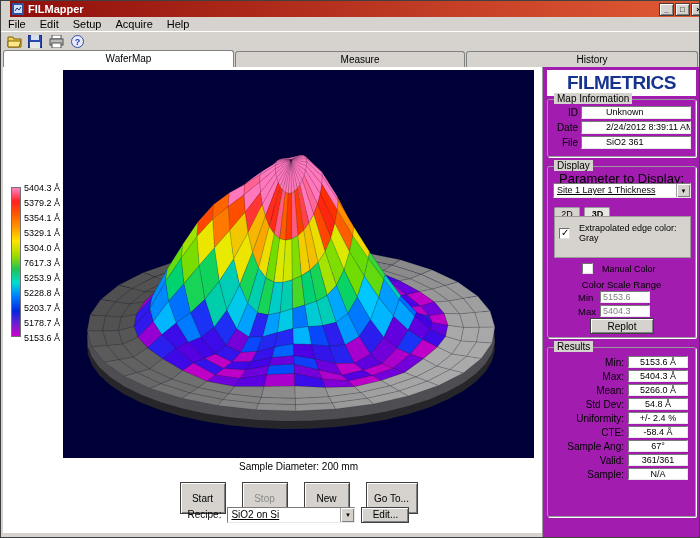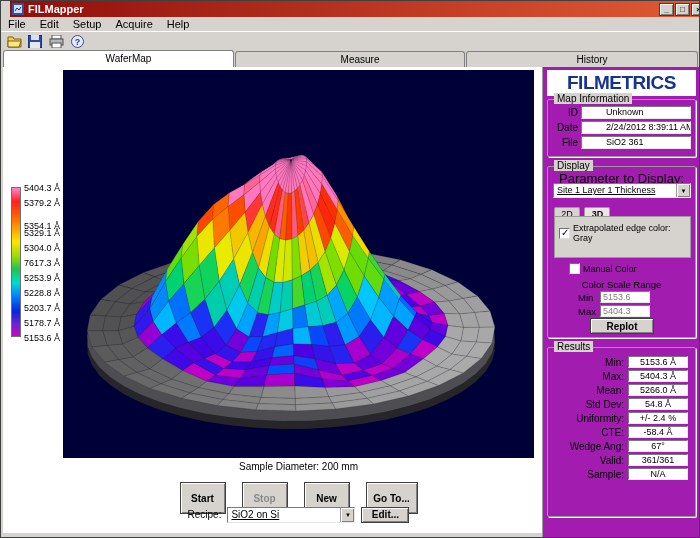--- a/index.html
+++ b/index.html
@@ -45,42 +45,42 @@
                 #9cdc00 46%, #1ec454 55%, #00dcd2 64%, #0080ff 73%, #0028e0 83%,
                 #7020d0 92%, #cc00cc 100%); }
   .colorbar-labels { position:absolute; left:21px; top:120px; width:42px; height:152px; }
   .cb-label { position:absolute; left:0; font-size:9px; color:#000; white-space:nowrap; }
   .plot-caption { position:absolute; left:60px; top:394px; width:471px;
                   text-align:center; font-size:10px; color:#000; }
   .action-row { position:absolute; left:60px; top:415px; width:471px; height:32px;
                 display:flex; justify-content:center; gap:16px; }
   .btn { background:#d6d3ce; border:1px solid #404040;
          box-shadow:inset 1px 1px 0 #fff, inset -1px -1px 0 #808080;
-         font-size:10px; font-family:inherit; padding:0 4px;font-weight:bold; }
+         font-size:10px; font-family:inherit; padding:0 4px; }
   .btn.w { width:46px; }
   .btn.disabled { color:#8a8a8a; }
   .recipe-row { position:absolute; left:60px; top:439px; width:471px; height:17px;
                 display:flex; justify-content:center; align-items:center; gap:6px; }
   .recipe-label { font-size:10px; }
 
   
   .field { background:#fff; border:1px solid; border-color:#7a7a7a #e8e8e8 #e8e8e8 #7a7a7a;
            font-size:9px; padding:0 2px; line-height:11px; white-space:nowrap; overflow:hidden; }
   .combo { background:#fff; border:1px solid; border-color:#7a7a7a #e8e8e8 #e8e8e8 #7a7a7a;
            display:flex; align-items:stretch; }
   .combo-text { flex:1; font-size:9px; padding:1px 0 0 3px; white-space:nowrap; overflow:hidden;text-decoration:underline; }
   .combo-arrow { width:14px; background:#d6d3ce; border-left:1px solid #9a9a9a;
                  box-shadow:inset 1px 1px 0 #fff, inset -1px -1px 0 #808080;
                  font-size:6px; display:flex; align-items:center; justify-content:center; }
   .chk { width:11px; height:11px; background:#fff; border:1px solid;
          border-color:#707070 #e0e0e0 #e0e0e0 #707070; display:inline-block;
          position:relative; vertical-align:middle; flex:none; }
   .chk.checked::after { content:"✓"; position:absolute; left:1px; top:-2px;
                         font-size:10px; font-weight:bold; color:#000; }
-  .chk-label { font-size:9px; margin-left:3px; vertical-align:middle; }
+  .chk-label { font-size:9px; margin-left:9px; vertical-align:middle; }
 
   .gb { position:absolute; border:1px solid #9a9a9a; border-radius:2px;
         box-shadow:1px 1px 0 #fff; }
   .gb-title { position:absolute; top:-7px; left:6px; background:#d6d3ce;
               padding:0 3px; font-size:10px; }
 
   
   .logo-box { position:absolute; left:4px; top:3px; width:149px; height:26px;
               background:#fff; display:flex; align-items:center; justify-content:center; }
   .logo-text { font-size:19px; font-weight:bold; letter-spacing:-0.5px; }
@@ -606,21 +606,21 @@
             <polygon points="304.2,328.3 310.5,334.0 272.5,339.1 269.1,332.9" fill="rgb(154,154,154)" stroke="rgba(0,0,30,0.3)" stroke-width="0.5"></polygon>
             <polygon points="195.6,333.6 192.9,339.8 154.4,335.5 160.1,329.6" fill="rgb(130,130,130)" stroke="rgba(0,0,30,0.3)" stroke-width="0.5"></polygon>
             <polygon points="269.1,332.9 272.5,339.1 232.8,341.0 232.5,334.7" fill="rgb(147,147,147)" stroke="rgba(0,0,30,0.3)" stroke-width="0.5"></polygon>
             <polygon points="232.5,334.7 232.8,341.0 192.9,339.8 195.6,333.6" fill="rgb(139,139,139)" stroke="rgba(0,0,30,0.3)" stroke-width="0.5"></polygon>
           </svg>
       </div>
       <div class="colorbar"></div>
       <div class="colorbar-labels">
           <div class="cb-label" style="top: -4px;">5404.3 Å</div>
           <div class="cb-label" style="top: 11px;">5379.2 Å</div>
-          <div class="cb-label" style="top: 34px;">5354.1 Å</div>
+          <div class="cb-label" style="top: 26px;">5354.1 Å</div>
           <div class="cb-label" style="top: 41px;">5329.1 Å</div>
           <div class="cb-label" style="top: 56px;">5304.0 Å</div>
           <div class="cb-label" style="top: 71px;">7617.3 Å</div>
           <div class="cb-label" style="top: 86px;">5253.9 Å</div>
           <div class="cb-label" style="top: 101px;">5228.8 Å</div>
           <div class="cb-label" style="top: 116px;">5203.7 Å</div>
           <div class="cb-label" style="top: 131px;">5178.7 Å</div>
           <div class="cb-label" style="top: 146px;">5153.6 Å</div>
         </div>
       <div class="plot-caption">Sample Diameter: 200 mm</div>
@@ -676,21 +676,21 @@
         <div class="vtabs">
           <span class="vtab">2D</span>
           <span class="vtab active">3D</span>
         </div>
         <div class="vtab-page">
           <div class="chk-row" style="left:4px;top:6px;position:absolute">
             <span class="chk checked"></span>
             <span class="chk-label">Extrapolated edge color: Gray</span>
           </div>
         </div>
-        <div class="chk-row" style="left:21px;top:96px">
+        <div class="chk-row" style="left:34px;top:96px">
           <span class="chk"></span>
           <span class="chk-label">Manual Color</span>
         </div>
         <div class="csr-title">Color Scale Range</div>
         <div class="csr-row" style="top:124px">
           <span class="csr-label">Min</span>
           <span class="field csr-field">5153.6</span>
         </div>
         <div class="csr-row" style="top:138px">
           <span class="csr-label">Max</span>
@@ -720,21 +720,21 @@
             </div>
             <div class="res-row">
               <span class="res-label">Uniformity:</span>
               <span class="field res-value">+/- 2.4 %</span>
             </div>
             <div class="res-row">
               <span class="res-label">CTE:</span>
               <span class="field res-value">-58.4 Å</span>
             </div>
             <div class="res-row">
-              <span class="res-label">Wedge Ang:</span>
+              <span class="res-label">Sample Ang:</span>
               <span class="field res-value">67°</span>
             </div>
             <div class="res-row">
               <span class="res-label">Valid:</span>
               <span class="field res-value">361/361</span>
             </div>
             <div class="res-row">
               <span class="res-label">Sample:</span>
               <span class="field res-value">N/A</span>
             </div>

